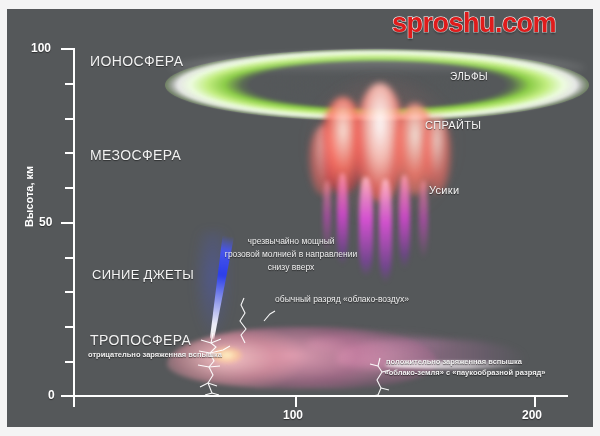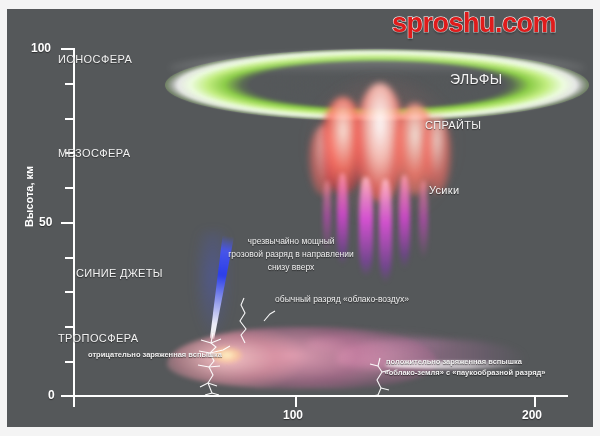--- a/index.html
+++ b/index.html
@@ -95,23 +95,23 @@
 
   .axis-num{position:absolute;color:#ffffff;font-size:12px;font-weight:bold;
      font-family:"Liberation Sans",sans-serif;text-shadow:0 1px 1px rgba(0,0,0,.5);}
   .ylab{position:absolute;color:#ffffff;font-size:11px;font-weight:bold;
      transform:rotate(-90deg);transform-origin:0 0;white-space:nowrap;
      font-family:"Liberation Sans",sans-serif;}
   .xlab{position:absolute;color:#ffffff;font-size:12px;font-weight:bold;
      font-family:"Liberation Sans",sans-serif;white-space:nowrap;}
 
   
-  .layer-lab{position:absolute;color:#f2f2f2;font-size:11px;font-weight:normal;
+  .layer-lab{position:absolute;color:#f2f2f2;font-size:14px;font-weight:normal;
      letter-spacing:.4px;white-space:nowrap;font-family:"Liberation Sans",sans-serif;
-     text-shadow:0 1px 1px rgba(0,0,0,.45);}
+     text-shadow:0 1px 1px rgba(0,0,0,.45);margin-left:32px;}
   .feat-lab{position:absolute;color:#f4f4f4;font-size:10.5px;white-space:nowrap;
      font-family:"Liberation Sans",sans-serif;text-shadow:0 1px 1px rgba(0,0,0,.5);}
   .note{position:absolute;color:#f0f0f0;font-size:8.5px;line-height:12px;text-align:center;
      font-family:"Liberation Sans",sans-serif;white-space:nowrap;
      text-shadow:0 1px 1px rgba(0,0,0,.55);}
   .note.small{font-size:7.5px;line-height:10.5px;font-weight:bold;}
 
   
   #watermark{position:absolute;left:392px;top:8px;font-size:27px;font-weight:bold;
      font-family:"Liberation Sans",sans-serif;color:#e01b1b;letter-spacing:-.5px;
@@ -201,27 +201,27 @@
 
     <div class="axis-num" style="left:276px;top:399px">100</div>
     <div class="axis-num" style="left:515px;top:399px">200</div>
 
     <div class="ylab" style="left:16px;top:218px">Высота, км</div>
 
     <div class="layer-lab" style="left:51px;top:44px">ИОНОСФЕРА</div>
     <div class="layer-lab" style="left:51px;top:138px">МЕЗОСФЕРА</div>
     <div class="layer-lab" style="left:51px;top:323px">ТРОПОСФЕРА</div>
 
-    <div class="feat-lab" style="left:443px;top:62px;font-size:14px;letter-spacing:.3px">ЭЛЬФЫ</div>
+    <div class="feat-lab" style="left:443px;top:62px;font-size:10px;letter-spacing:.3px">ЭЛЬФЫ</div>
     <div class="feat-lab" style="left:418px;top:110px;font-size:11px;letter-spacing:.3px">СПРАЙТЫ</div>
     <div class="feat-lab" style="left:422px;top:175px;font-size:11px;letter-spacing:.3px">Усики</div>
-    <div class="feat-lab" style="left:69px;top:258px;font-size:11px;letter-spacing:.3px">СИНИЕ ДЖЕТЫ</div>
+    <div class="feat-lab" style="left:85px;top:258px;font-size:13px;letter-spacing:.3px">СИНИЕ ДЖЕТЫ</div>
 
     <div class="note" style="left:204px;top:226px;width:160px">чрезвычайно мощный</div>
-    <div class="note" style="left:194px;top:239px;width:180px">грозовой разряд в направлении</div>
+    <div class="note" style="left:194px;top:239px;width:180px">грозовой молнией в направлении</div>
     <div class="note" style="left:214px;top:252px;width:140px">снизу вверх</div>
 
     <div class="note" style="left:245px;top:284px;width:180px">обычный разряд «облако-воздух»</div>
 
 
     <div class="note small" style="left:48px;top:341px;width:200px">отрицательно заряженная вспышка</div>
 
     <div class="note small" style="left:357px;top:348px;width:180px">положительно заряженная вспышка</div>
     <div class="note small" style="left:352px;top:359px;width:212px">«облако-земля» с «паукообразной разряд»</div>
   </div>

